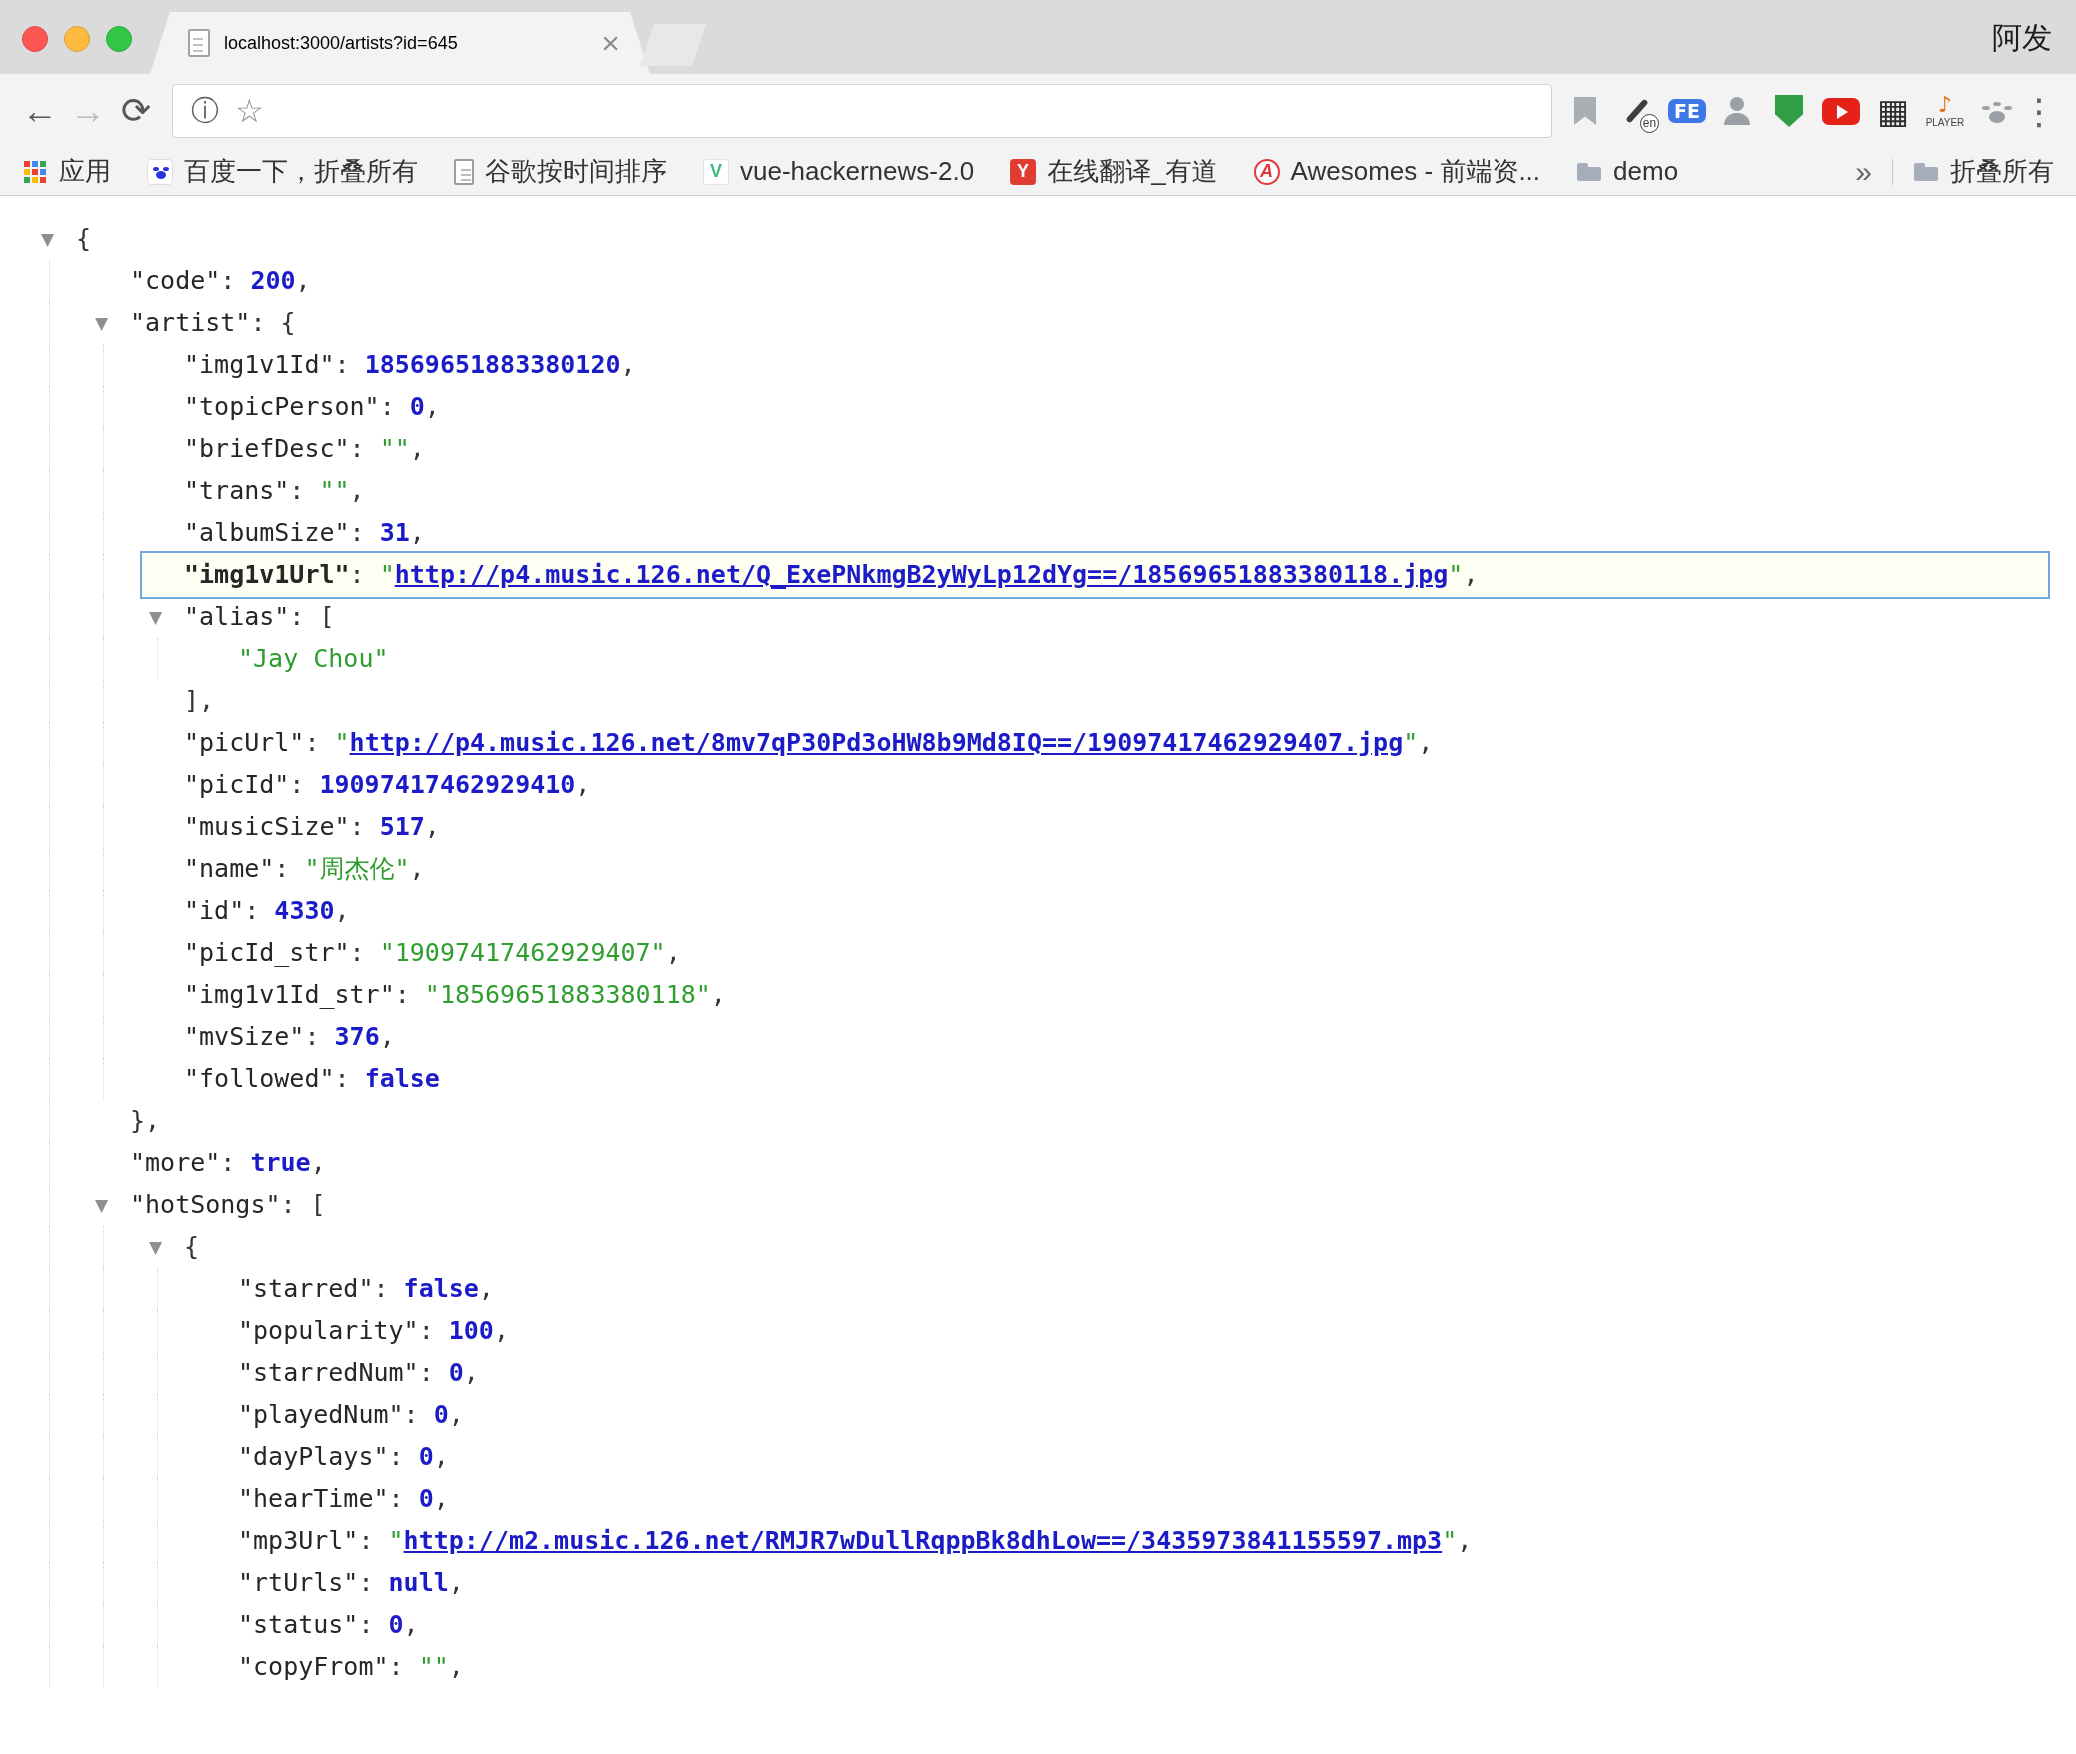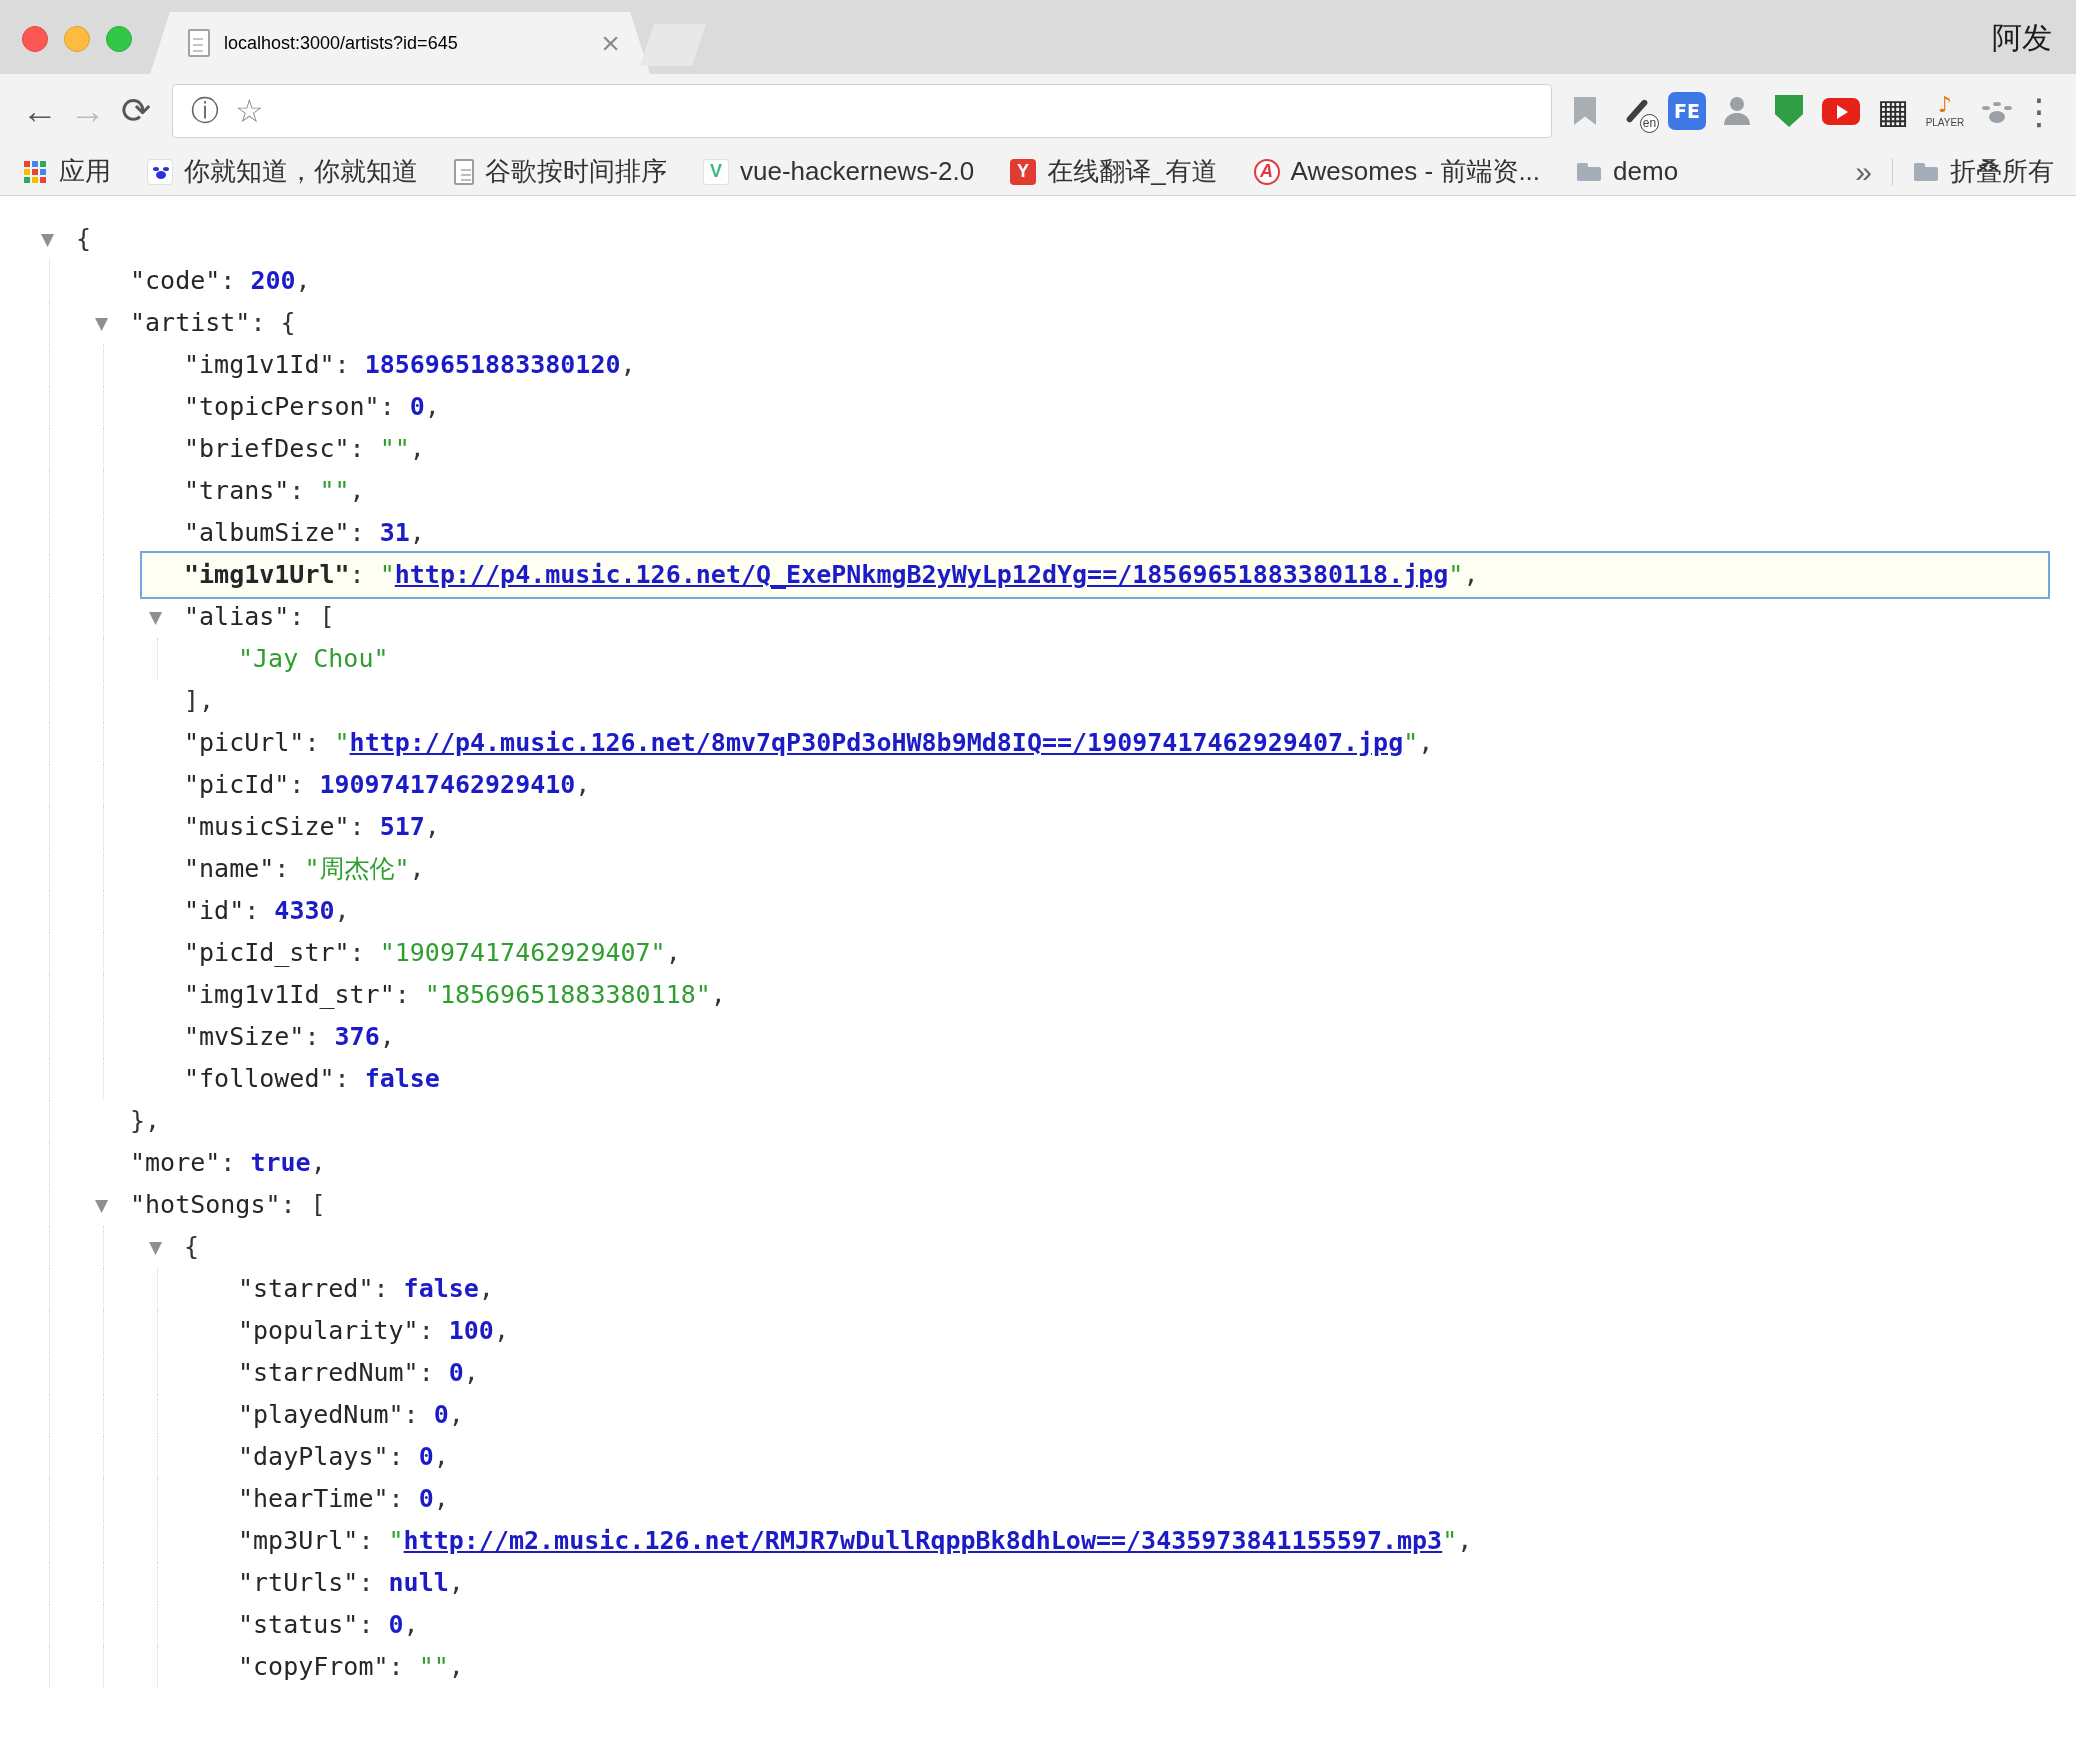--- a/index.html
+++ b/index.html
@@ -41,21 +41,21 @@
   .extensions { display:flex; align-items:center; gap:10px; }
   .ext { width:42px; height:46px; display:flex; flex-direction:column; align-items:center; justify-content:center; position:relative; flex:none; }
   .ext-glyph { font-family:"DejaVu Sans", sans-serif; line-height:1; }
   .menu-dots { font-size:36px; color:#5F6368; width:42px; text-align:center; font-family:"DejaVu Sans", sans-serif; }
 
   .pennant-icon::before { content:""; width:22px; height:28px; background:#A9AEB3;
     clip-path:polygon(0 0,100% 0,100% 100%,50% 70%,0 100%); }
   .translate-pen-icon::before { content:""; width:6px; height:28px; background:#3C4043; border-radius:3px; transform:rotate(42deg); }
   .translate-pen-icon .ext-sub { position:absolute; right:-1px; bottom:1px; width:19px; height:19px; line-height:17px;
     font-size:12px; color:#3C4043; border:1px solid #3C4043; border-radius:50%; text-align:center; background:#fff; }
-  .fe-badge-icon { background:#3E78E7; border-radius:7px; width:38px; height:38px; }
+  .fe-badge-icon { background:#3E78E7; border-radius:7px; width:38px; height:24px; }
   .fe-badge-icon .ext-glyph { color:#fff; font-size:19px; font-weight:bold; }
   .person-icon::before { content:""; width:14px; height:14px; border-radius:50%; background:#9AA0A6; margin-bottom:2px; }
   .person-icon::after  { content:""; width:26px; height:12px; border-radius:13px 13px 0 0; background:#9AA0A6; }
   .shield-icon::before { content:""; width:28px; height:32px; background:#2F9E44;
     clip-path:polygon(0 0,100% 0,100% 60%,50% 100%,0 60%); }
   .youtube-icon::before { content:""; position:absolute; left:2px; top:10px; width:38px; height:27px; background:#E62117; border-radius:7px; }
   .youtube-icon::after  { content:""; position:absolute; left:17px; top:17px; width:0; height:0;
     border-left:11px solid #fff; border-top:7px solid transparent; border-bottom:7px solid transparent; }
   .qr-code-icon .ext-glyph { font-size:34px; color:#2c2c2c; }
   .player-icon .ext-glyph { font-size:22px; color:#E8710A; }
@@ -164,21 +164,21 @@
   </div>
 
   <div class="bookmarks">
     <div class="bm-list">
         <div class="bm-item">
           <span class="bm-icon apps-grid-icon"></span>
           <span class="bm-label">应用</span>
         </div>
         <div class="bm-item">
           <span class="bm-icon baidu-icon"></span>
-          <span class="bm-label">你就知道，你就知道</span>
+          <span class="bm-label">百度一下，折叠所有</span>
         </div>
         <div class="bm-item">
           <span class="bm-icon page-icon"></span>
           <span class="bm-label">谷歌按时间排序</span>
         </div>
         <div class="bm-item">
           <span class="bm-icon vue-icon">V</span>
           <span class="bm-label">vue-hackernews-2.0</span>
         </div>
         <div class="bm-item">

